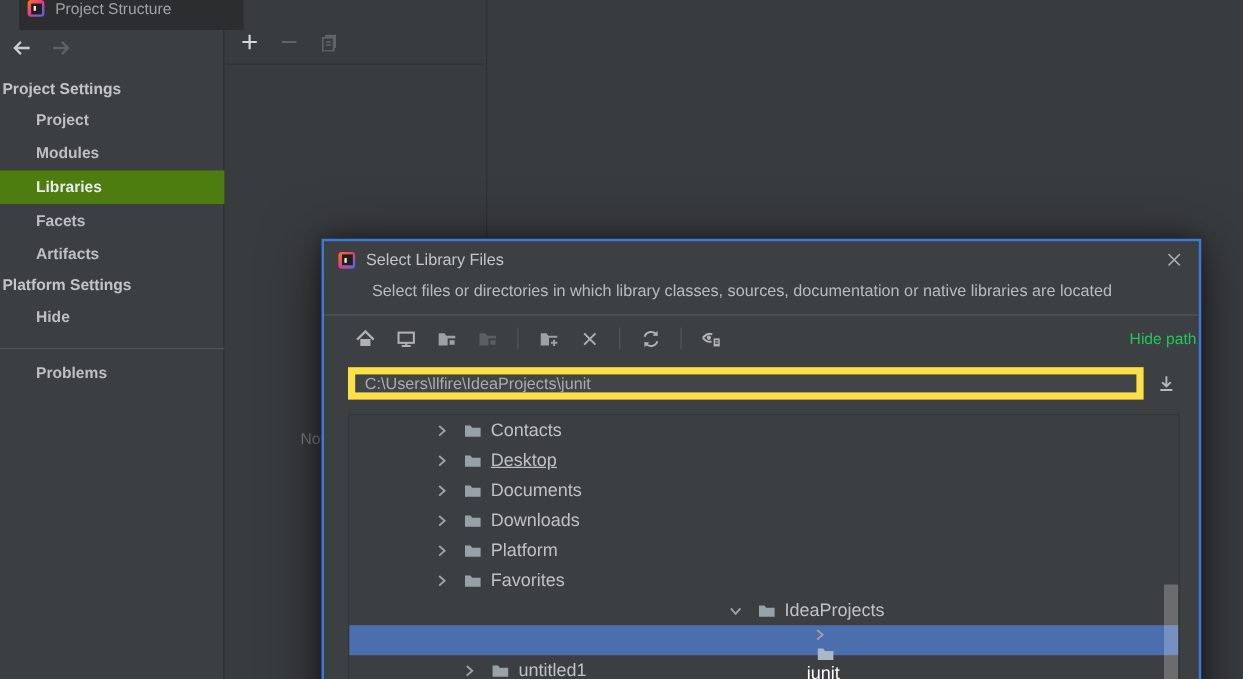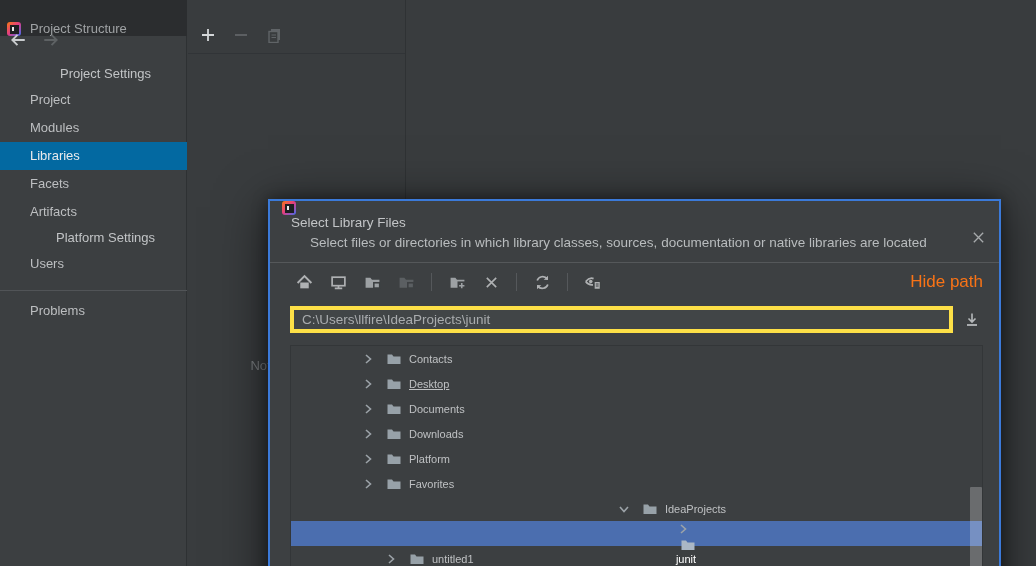--- a/index.html
+++ b/index.html
@@ -11,37 +11,37 @@
     position:relative;
   }
   svg { display:block; }
 
   
   .left-col {
     position:absolute; left:0; top:0; width:187px; height:566px;
     background:#3C3F41; border-right:1px solid #2E3133; z-index:1;
   }
   .win-titlebar {
-    position:absolute; left:0; top:0; width:187px; height:36px;
-    background:#2B2D2F; display:flex; align-items:flex-end; padding-left:7px;
+    position:absolute; left:16px; top:0; width:187px; height:25px;
+    background:#2B2D2F; display:flex; align-items:flex-start; padding-left:7px;
   }
   .app-icon { width:14px; height:14px; border-radius:3px; position:relative;
     background:linear-gradient(135deg,#f97a12 0%,#e33c82 48%,#3c6df0 100%); flex:none;}
   .app-icon::after { content:""; position:absolute; left:2.5px; top:2.5px; right:2.5px; bottom:2.5px;
     background:#1d1f21; }
   .app-icon::before { content:""; position:absolute; left:5px; top:5px; width:2px; height:4px;
     background:#e8e8e8; z-index:2; }
   .win-title { margin-left:9px; color:#9FA2A4; font-size:13px; white-space:nowrap; }
   .nav-arrows { position:absolute; top:30px; left:8px; display:flex; gap:13px; }
   .nav-btn { width:20px; height:20px; display:flex; align-items:center; justify-content:center; }
 
   .side-menu { position:absolute; top:62px; left:0; width:187px; }
-  .side-header { height:24px; line-height:24px; padding-left:24px; font-weight:normal; color:#C2C4C6;text-align:center; }
-  .side-item { height:28px; line-height:28px; padding-left:30px; color:#BDBFC1; cursor:default; }
-  .side-item.selected { background:#0369a1; color:#E8EAEC; }
+  .side-header { height:24px; line-height:24px; padding-left:2px; font-weight:bold; color:#C2C4C6; }
+  .side-item { height:28px; line-height:28px; padding-left:30px; color:#BDBFC1; cursor:default;font-weight:bold; }
+  .side-item.selected { background:#4d7c0f; color:#E8EAEC; }
   .side-sep { border:none; border-top:1px solid #515457; margin:12px 0 6px 0; }
 
   
   .list-panel {
     position:absolute; left:188px; top:0; width:218px; height:566px;
     background:#393C3E; border-right:1px solid #2F3234;
   }
   .list-toolbar {
     height:54px; border-bottom:1px solid #313437;
     display:flex; align-items:flex-end; padding:0 0 8px 10px; gap:13px;
@@ -51,42 +51,42 @@
     position:absolute; top:358px; left:0; width:218px; text-align:center;
     color:#7A7E81; font-size:13px;
   }
 
   
   .dialog {
     position:absolute; left:268px; top:199px; width:733px; height:430px;
     background:#3D4042; border:2px solid #3B7AD9; z-index:20;
     box-shadow:0 8px 48px rgba(0,0,0,0.6), 0 0 14px rgba(0,0,0,0.4);
   }
-  .dlg-titlebar { height:31px; display:flex; align-items:flex-start; padding:0 12px;flex-direction:column; }
+  .dlg-titlebar { height:31px; display:flex; align-items:center; padding:0 12px; }
   .dlg-title { margin-left:9px; color:#C3C5C7; font-size:13.5px; }
   .dlg-close { margin-left:auto; width:18px; height:18px; display:flex; align-items:center; justify-content:center; cursor:pointer; }
   .dlg-subtitle { padding:3px 24px 12px 40px; color:#B9BCBE; font-size:13.5px;
     border-bottom:1px solid #55585A; white-space:nowrap; }
   .dlg-toolbar { height:38px; display:flex; align-items:center; padding-left:22px; gap:10px; }
   .dlg-tb-btn { width:24px; height:24px; display:flex; align-items:center; justify-content:center; cursor:pointer; }
   .dlg-tb-sep { width:1px; height:18px; background:#55585B; margin:0 3px; }
-  .hide-path { margin-left:auto; padding-right:16px; color:#f97316; font-size:17px; cursor:pointer; }
+  .hide-path { margin-left:auto; padding-right:2px; color:#22c55e; font-size:13px; cursor:pointer; }
   .path-row { display:flex; align-items:center; padding:5px 14px 9px 20px; }
   .path-input {
-    flex:1; height:27px; background:#414547; border:4px solid #fde047;
+    flex:1; height:27px; background:#414547; border:6px solid #fde047;
     color:#A9ACAE; font-family:"Liberation Sans",sans-serif; font-size:13.5px;
     padding:0 8px; outline:none;
   }
   .path-expand { width:26px; height:24px; margin-left:6px; display:flex; align-items:center; justify-content:center; cursor:pointer; }
 
   .tree-panel {
     position:relative; margin:3px 16px 0 20px; height:260px;
     background:#3C3F41; border:1px solid #333638; overflow:hidden;
   }
-  .tree-row { height:25px; display:flex; align-items:center; color:#BFC1C3; font-size:11px; cursor:default; }
+  .tree-row { height:25px; display:flex; align-items:center; color:#BFC1C3; font-size:15px; cursor:default; }
   .tree-row .twisty { width:16px; height:16px; flex:none; display:flex; align-items:center; justify-content:center; }
   .tree-row .f-icon { width:16px; height:16px; flex:none; margin-left:10px; }
   .tree-row .t-label { margin-left:7px; white-space:nowrap; }
   .tree-row.selected { background:#4B6EAF; color:#FFFFFF;flex-direction:column; }
   .tree-scrollbar {
     position:absolute; right:0; top:141px; width:12px; height:130px;
     background:rgba(255,255,255,0.24); border-radius:1px;
   }
 </style>
 </head>
@@ -110,21 +110,21 @@
     </div>
   </div>
   <div class="side-menu" id="side-menu">
       <div class="side-header">Project Settings</div>
       <div class="side-item">Project</div>
       <div class="side-item">Modules</div>
       <div class="side-item selected">Libraries</div>
       <div class="side-item">Facets</div>
       <div class="side-item">Artifacts</div>
       <div class="side-header">Platform Settings</div>
-      <div class="side-item">Users</div>
+      <div class="side-item">Hide</div>
       <hr class="side-sep">
       <div class="side-item">Problems</div>
     </div>
 </div>
 
 <div class="list-panel">
   <div class="list-toolbar">
     <div class="tb-icon">
       <svg width="16" height="16" viewBox="0 0 16 16">
           <path d="M8 2 V14 M2 8 H14" stroke="#D4D7D9" stroke-width="1.8"></path>

